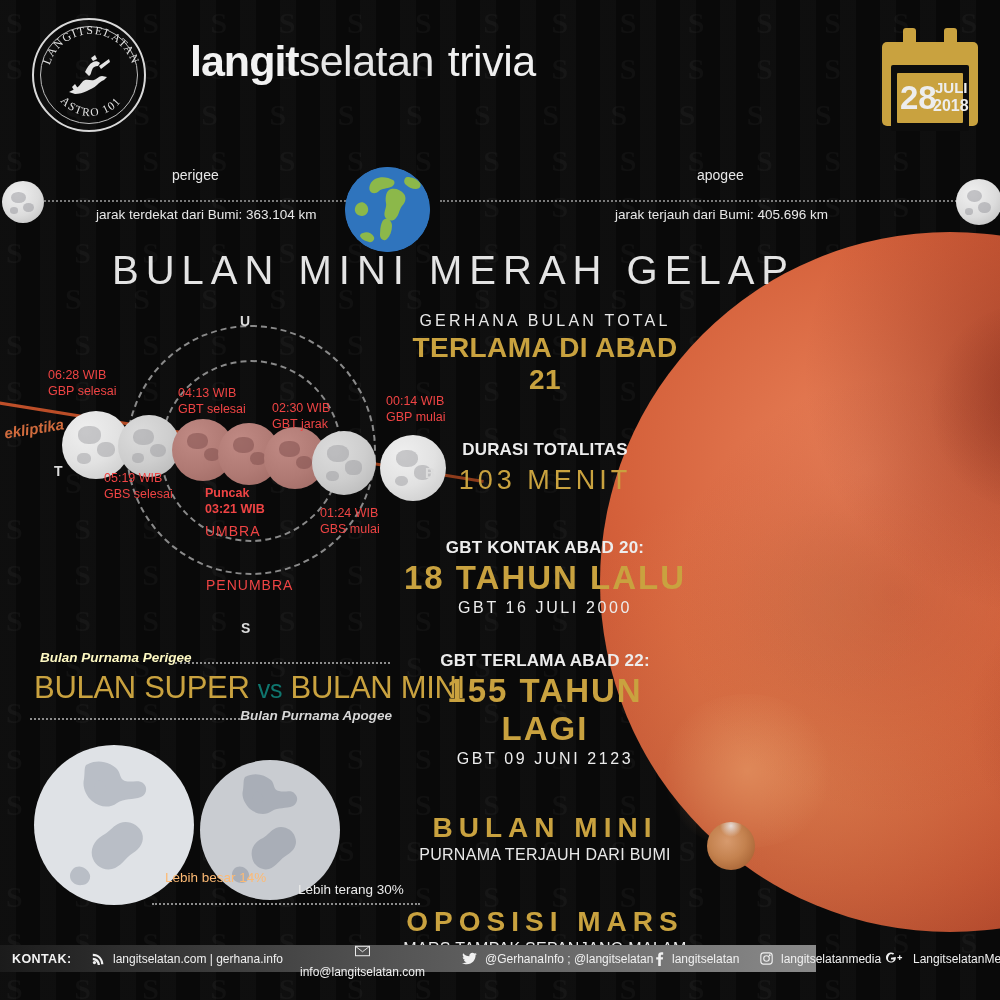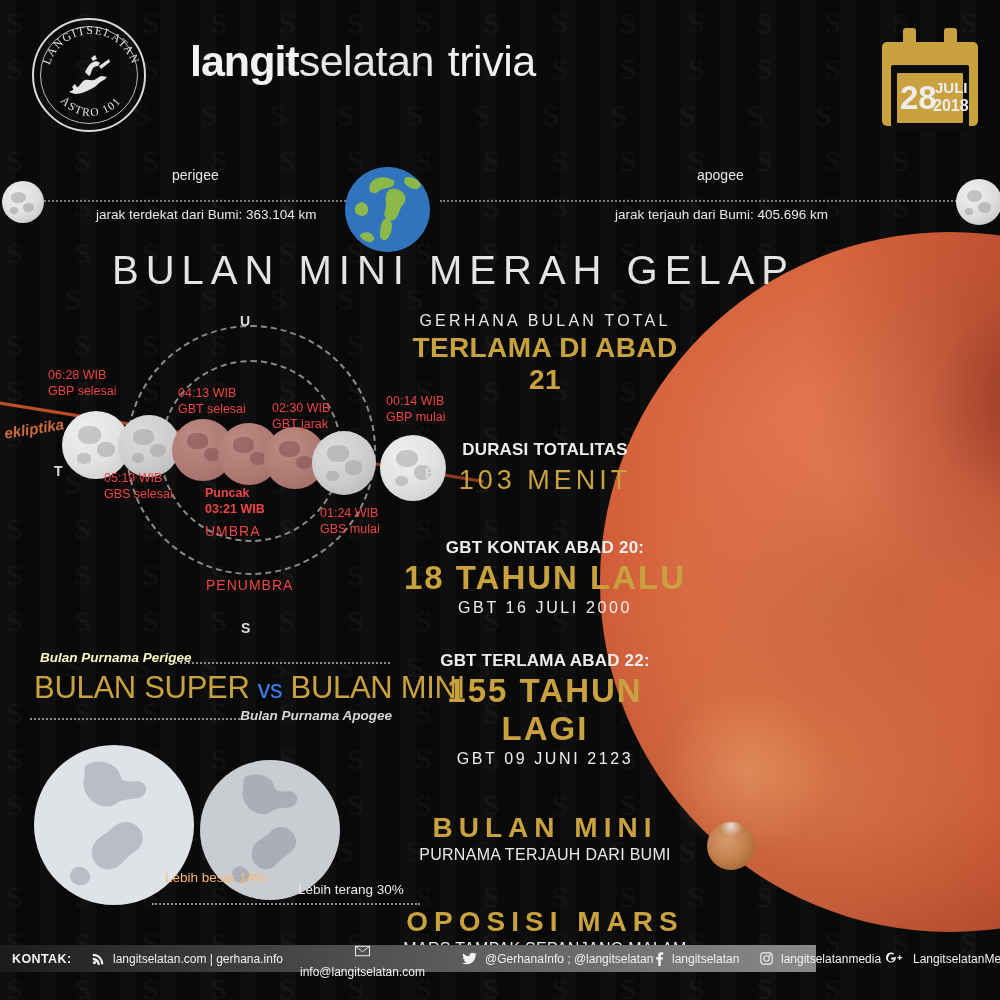--- a/index.html
+++ b/index.html
@@ -203,21 +203,21 @@
   #svm-top-label {
     position: absolute; left: 40px; top: 0px;
     font-size: 13.5px; font-style: italic; color: #fef9c3; font-weight: bold;
   }
   #svm-top-rule { position: absolute; left: 175px; top: 12px; width: 215px; border-top: 2px dotted #8d8d8d; }
   #svm-title {
     position: absolute; left: 34px; top: 20px;
     font-size: 31px; color: #c9a23f; font-weight: normal; letter-spacing: -0.3px;
     white-space: nowrap;
   }
-  #svm-title .vs { font-size: 25px; color: #3b82f6; }
+  #svm-title .vs { font-size: 25px; color: #0f766e; }
   #svm-bot-label {
     position: absolute; right: 38px; top: 58px;
     font-size: 13.5px; font-style: italic; color: #d7d7d7; font-weight: bold;
   }
   #svm-bot-rule { position: absolute; left: 30px; top: 68px; width: 210px; border-top: 2px dotted #8d8d8d; }
 
   .flat-moon { position: absolute; border-radius: 50%; overflow: hidden; }
   #flat-super { left: 34px; top: 95px; width: 160px; height: 160px; background: #dfe2e6; }
   #flat-mini  { left: 200px; top: 110px; width: 140px; height: 140px; background: #c9ccd1; }
 

